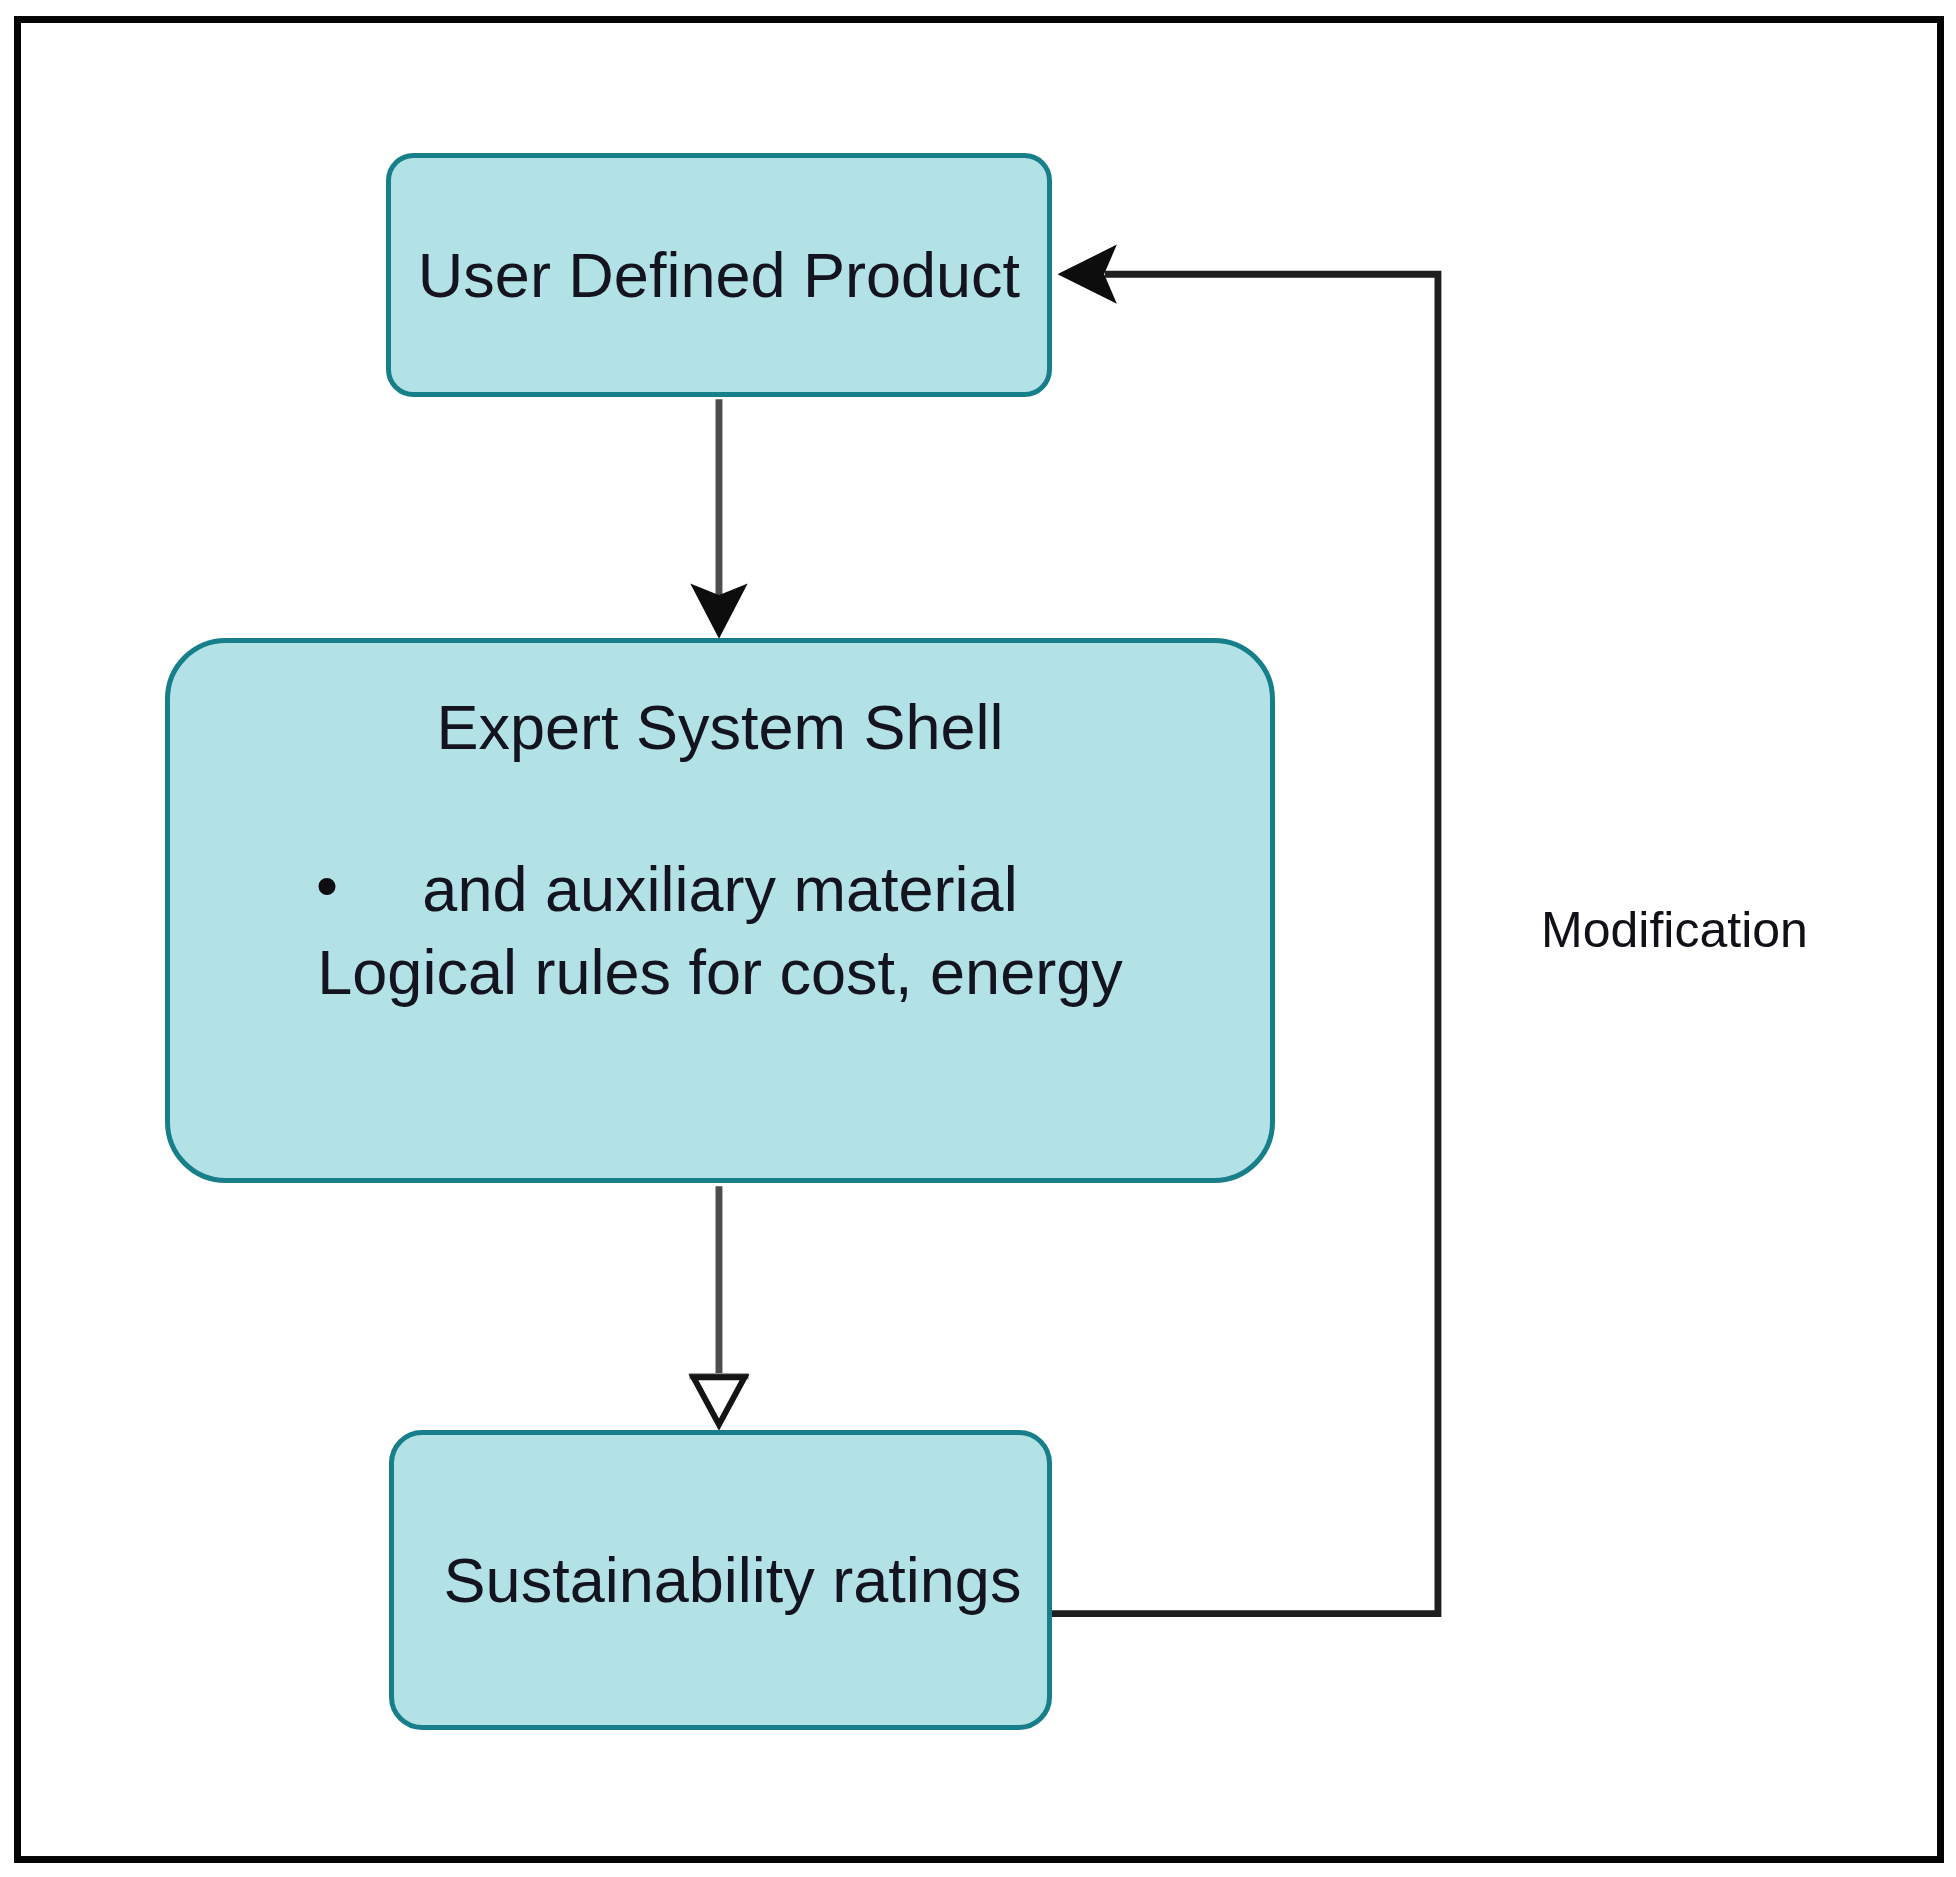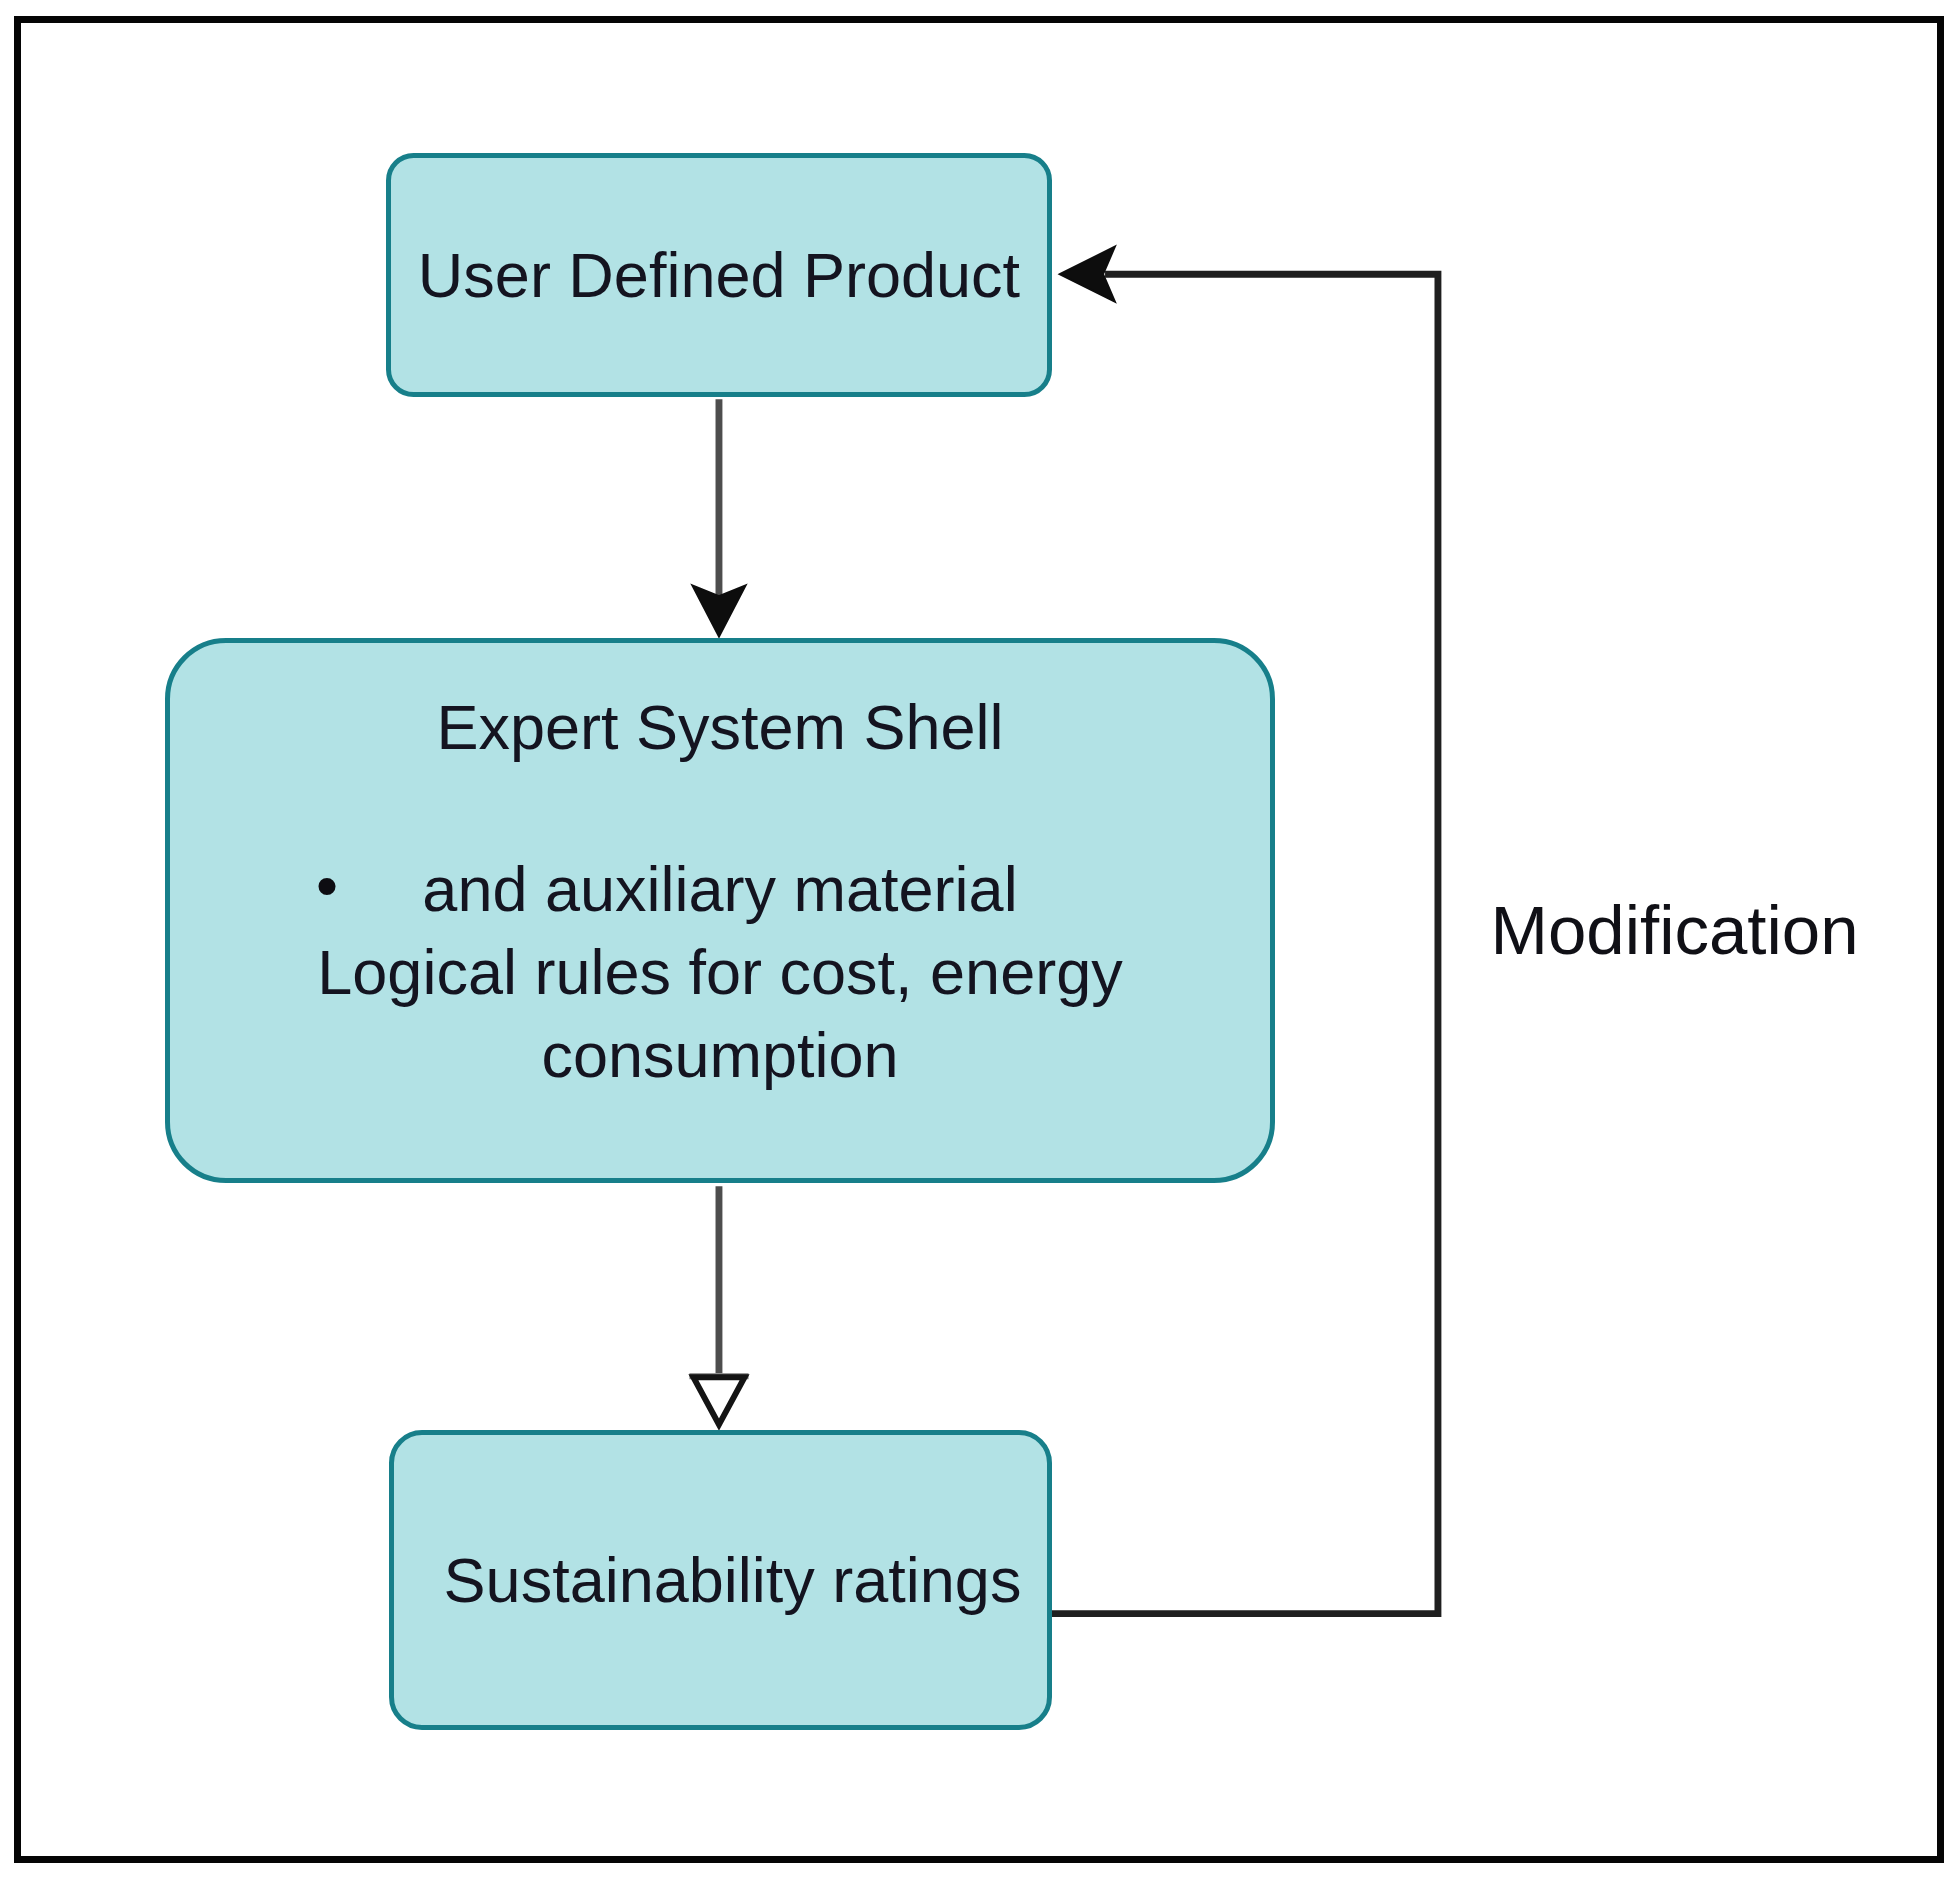--- a/index.html
+++ b/index.html
@@ -87,21 +87,21 @@
     justify-content: center;
     padding-left: 24px;
   }
   .edge-label {
     position: absolute;
     left: 1458px;
     top: 889px;
     width: 433px;
     text-align: center;
     color: #101016;
-    font-size: 69px;
+    font-size: 50px;
     line-height: 83px;
     white-space: nowrap;
   }
 </style>
 </head>
 <body>
 
 <div class="canvas">
 
   <div class="frame"></div>
@@ -128,21 +128,20 @@
   <div class="node node-top">
     <div>User Defined Product</div>
   </div>
 
   <div class="node node-mid">
     <div class="mid-title">Expert System Shell</div>
     <span class="bullet">•</span>
     <div class="mid-lines">
       <div>and auxiliary material</div>
       <div>Logical rules for cost, energy</div>
-      <div>consumption</div>
     </div>
   </div>
 
   <div class="node node-bottom">
     <div>Sustainability ratings</div>
   </div>
 
   <div class="edge-label">Modification</div>
 
 </div>

